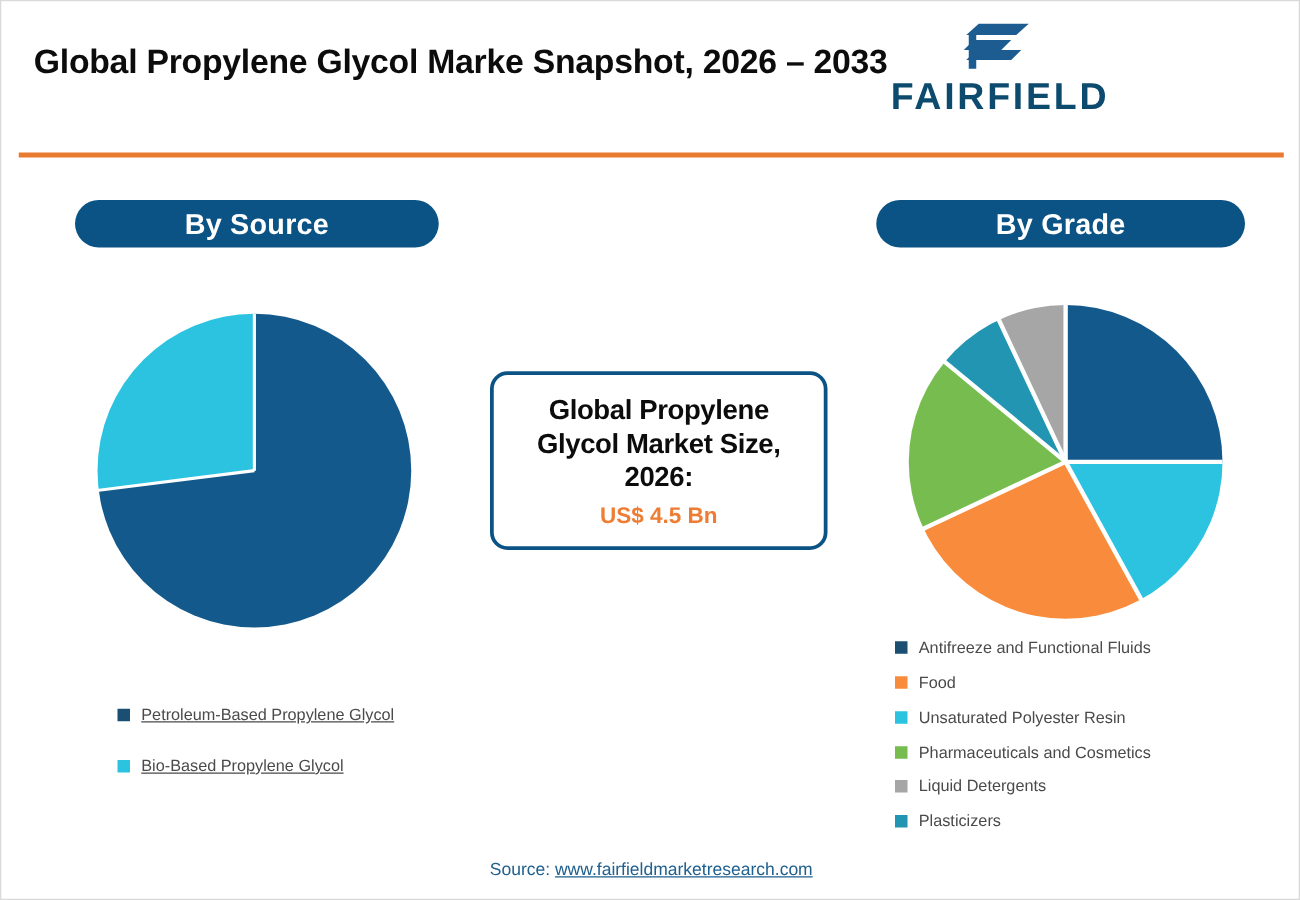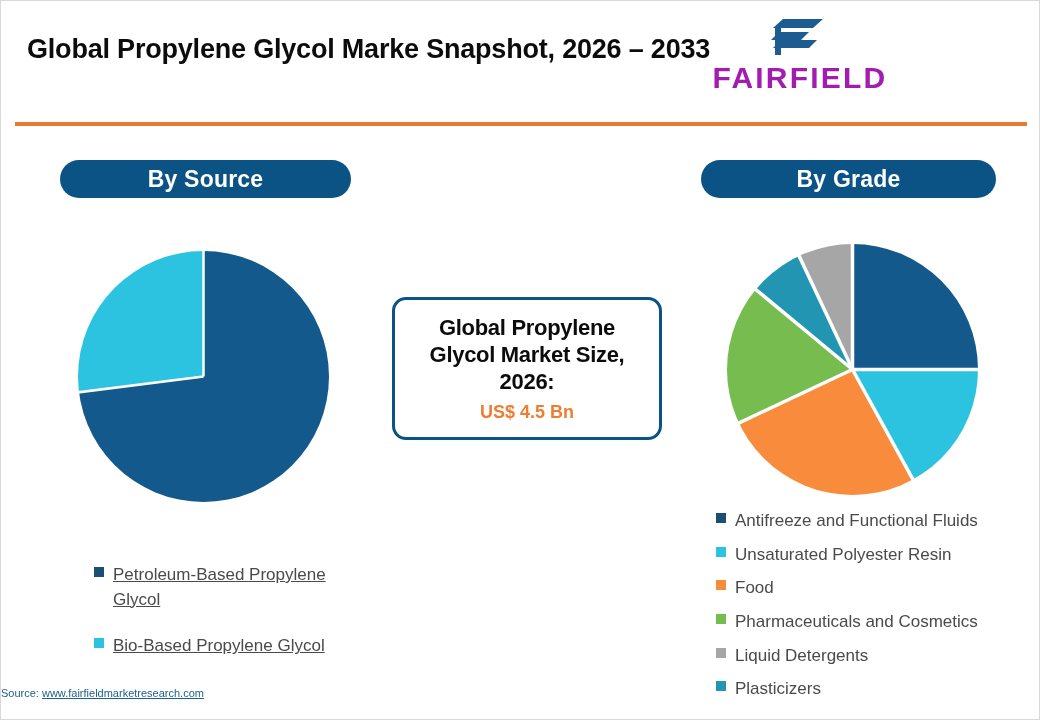--- a/index.html
+++ b/index.html
@@ -54,21 +54,21 @@
   }
   .logo-word {
     position: absolute;
     left: 0;
     top: 46px;
     width: 190px;
     text-align: center;
     font-size: 30px;
     font-weight: bold;
     letter-spacing: 2.2px;
-    color: #a21caf;
+    color: #0c4a6e;
   }
   .divider {
     position: absolute;
     left: 14px;
     top: 121px;
     width: 1012px;
     height: 4px;
     background: #e87b30;
   }
 
@@ -93,21 +93,21 @@
   .pie {
     position: absolute;
     border-radius: 50%;
   }
   .pie-left  { left: 77px;  top: 250px; width: 251px; height: 251px; }
   .pie-right { left: 726px; top: 243px; width: 251px; height: 251px; }
 
   
   .legend {
     position: absolute;
-    font-size: 17px;
+    font-size: 13px;
     color: #4a4a4a;
   }
   .legend-left  { left: 93px;  top: 562px; width: 255px; text-decoration: underline; }
   .legend-right { left: 715px; top: 508px; width: 300px; }
   .legend-row {
     display: flex;
     align-items: flex-start;
     margin-bottom: 3px;
   }
   .legend-left .legend-row { margin-bottom: 22px; }
@@ -153,21 +153,22 @@
     color: #ee7d33;
     text-align: center;
   }
 
   
   .footer {
     position: absolute;
     left: 0;
     top: 686px;
     width: 1040px;
-    font-size: 11px;
+    text-align: center;
+    font-size: 14px;
     color: #20608e;
   }
   .footer-url { text-decoration: underline; color: #20608e; }
 </style>
 </head>
 <body>
 
 <div class="canvas">
 
   <div class="header">
@@ -223,26 +224,26 @@
         <line x1="50" y1="50" x2="27.86" y2="2.95" stroke="#ffffff" stroke-width="1.4"></line>
       </svg>
     </div>
 
   <div class="legend legend-right" id="legend-right">
       <div class="legend-row">
         <span class="swatch" style="background: rgb(27, 79, 114);"></span>
         <span class="legend-label">Antifreeze and Functional Fluids</span>
       </div>
       <div class="legend-row">
+        <span class="swatch" style="background: rgb(249, 140, 60);"></span>
+        <span class="legend-label">Food</span>
+      </div>
+      <div class="legend-row">
         <span class="swatch" style="background: rgb(43, 195, 224);"></span>
         <span class="legend-label">Unsaturated Polyester Resin</span>
-      </div>
-      <div class="legend-row">
-        <span class="swatch" style="background: rgb(249, 140, 60);"></span>
-        <span class="legend-label">Food</span>
       </div>
       <div class="legend-row">
         <span class="swatch" style="background: rgb(118, 188, 78);"></span>
         <span class="legend-label">Pharmaceuticals and Cosmetics</span>
       </div>
       <div class="legend-row">
         <span class="swatch" style="background: rgb(166, 166, 166);"></span>
         <span class="legend-label">Liquid Detergents</span>
       </div>
       <div class="legend-row">

